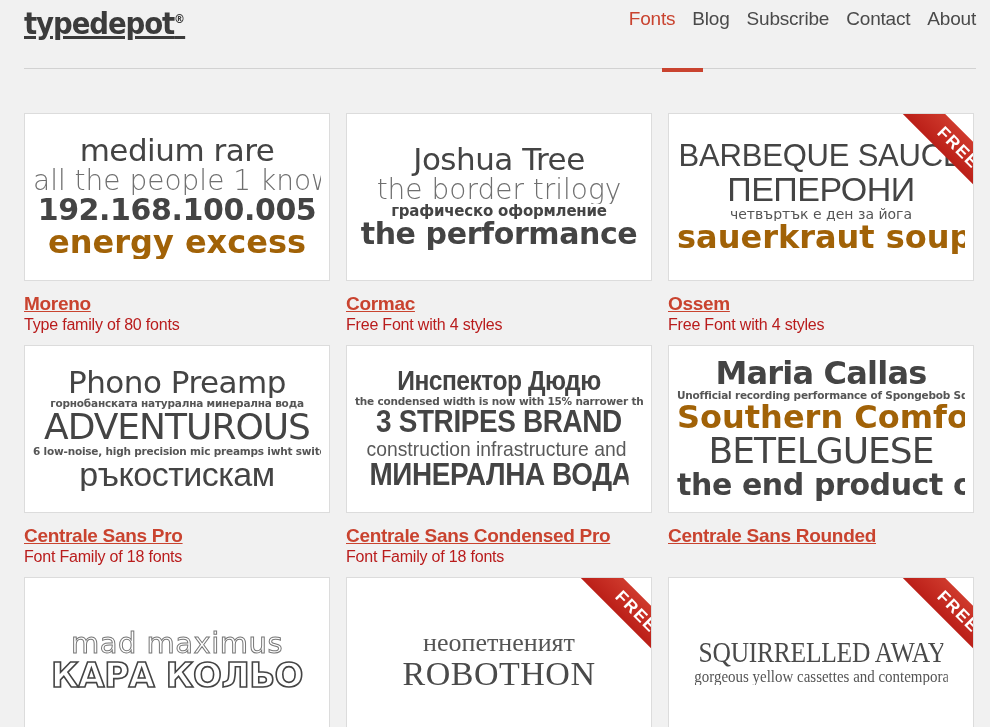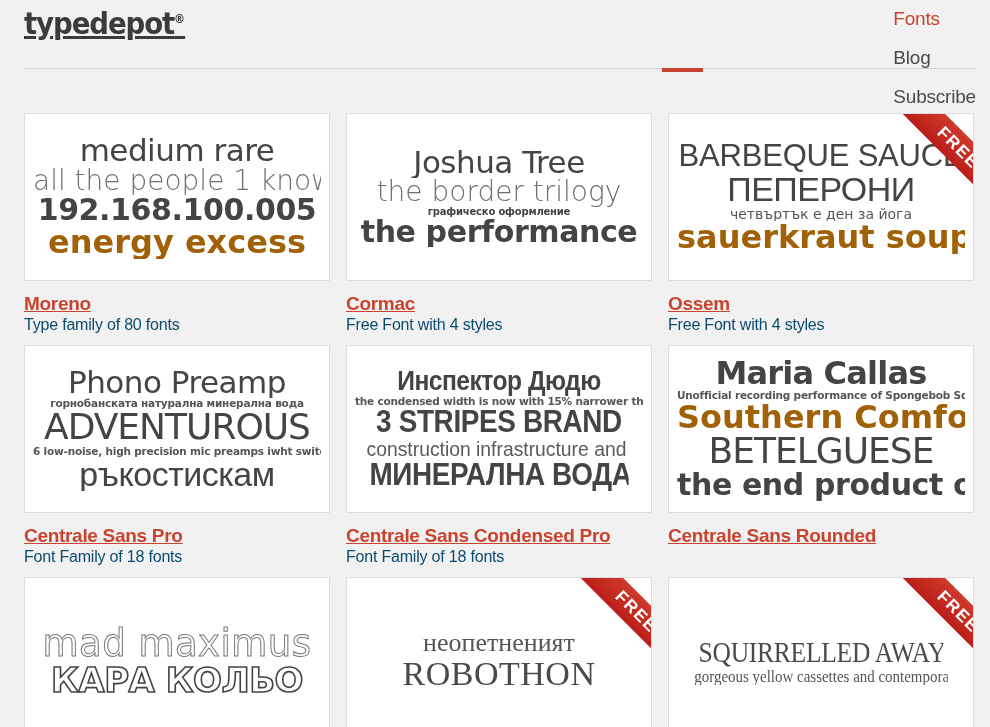--- a/index.html
+++ b/index.html
@@ -51,21 +51,20 @@
     font-weight: bold;
   }
 
   .main-nav {
     position: absolute;
     right: 14px;
     top: 8px;
     display: flex;
     align-items: baseline;
     gap: 17px;
-    flex-direction: column;
   }
   .nav-item {
     font-family: "Liberation Sans", sans-serif;
     font-size: 19px;
     color: #4a4a4a;
     text-decoration: none;
     cursor: pointer;
     letter-spacing: -0.2px;
     white-space: nowrap;
   }
@@ -140,27 +139,27 @@
   }
 
   
   .sl-xl-bold   { font-size: 31px; font-weight: normal; letter-spacing: -0.5px; font-family: "DejaVu Sans", sans-serif; }
   .sl-l-light   { font-size: 28px; font-weight: 300; color: #6f6f6f; letter-spacing: 0px; font-family: "DejaVu Sans", sans-serif; }
   .sl-l-bold    { font-size: 30px; font-weight: bold; letter-spacing: -0.4px; font-family: "DejaVu Sans", sans-serif; }
   .sl-m-reg     { font-size: 32px; font-weight: bold; color: #a16207; font-family: "DejaVu Sans", sans-serif; }
   .sl-caps-lg   { font-size: 31px; font-weight: normal; letter-spacing: -0.2px; font-family: "Liberation Sans", sans-serif; }
   .sl-caps-xl   { font-size: 36px; font-weight: normal; letter-spacing: -1px; font-family: "DejaVu Sans", sans-serif; }
   .sl-xs        { font-size: 10.5px; font-weight: bold; color: #555; letter-spacing: -0.2px; font-family: "DejaVu Sans", sans-serif; }
-  .sl-cyr-bold  { font-size: 10px; font-weight: bold; color: #444; letter-spacing: -0.2px; font-family: "DejaVu Sans", sans-serif; }
+  .sl-cyr-bold  { font-size: 15px; font-weight: bold; color: #444; letter-spacing: -0.2px; font-family: "DejaVu Sans", sans-serif; }
   .sl-cyr-lt    { font-size: 14px; font-weight: normal; color: #555; font-family: "DejaVu Sans", sans-serif; }
   .sl-cyr-caps  { font-size: 34px; font-weight: normal; letter-spacing: -0.5px; font-family: "Liberation Sans", sans-serif; }
   .sl-cyr-cond  { font-size: 28px; font-weight: bold; letter-spacing: -0.6px; font-family: "Liberation Sans", sans-serif; transform: scaleX(0.88); }
   .sl-cond-caps { font-size: 31px; font-weight: bold; letter-spacing: -0.4px; font-family: "Liberation Sans", sans-serif; transform: scaleX(0.9); }
   .sl-cond-reg  { font-size: 21px; font-weight: normal; color: #5a5a5a; font-family: "Liberation Sans", sans-serif; transform: scaleX(0.92); }
-  .sl-outline   { font-size: 37px; font-weight: normal; color: #fff; letter-spacing: 0.5px;
+  .sl-outline   { font-size: 29px; font-weight: normal; color: #fff; letter-spacing: 0.5px;
                   -webkit-text-stroke: 1px #777; font-family: "DejaVu Sans", sans-serif; }
   .sl-outline-b { font-size: 34px; font-weight: bold; color: #fff; letter-spacing: -0.5px;
                   -webkit-text-stroke: 1.6px #444; font-family: "DejaVu Sans", sans-serif; }
   .sl-serif-lt  { font-size: 26px; font-weight: normal; color: #555; font-family: "Liberation Serif", serif; }
   .sl-serif-caps{ font-size: 34px; font-weight: normal; color: #4a4a4a; letter-spacing: 0.5px; font-family: "Liberation Serif", serif; }
   .sl-serif-cond{ font-size: 30px; font-weight: normal; color: #4a4a4a; letter-spacing: -0.3px; font-family: "Liberation Serif", serif; transform: scaleX(0.85); }
   .sl-serif-sm  { font-size: 17px; font-weight: normal; color: #555; font-family: "Liberation Serif", serif; transform: scaleX(0.88); }
   .sl-rounded   { font-size: 32px; font-weight: bold; letter-spacing: -0.8px; font-family: "DejaVu Sans", sans-serif; }
 
   
@@ -203,21 +202,21 @@
     color: #c9432f;
     line-height: 22px;
     letter-spacing: -0.3px;
     margin: 0 0 5px 0;
     white-space: nowrap;
   }
   .card-sub {
     font-family: "Liberation Sans", sans-serif;
     font-size: 16px;
     font-weight: normal;
-    color: #0c4a6e;
+    color: #b91c1c;
     line-height: 19px;
     letter-spacing: -0.2px;
     white-space: nowrap;
   }
 </style>
 </head>
 <body>
 
 <div class="page">
 

